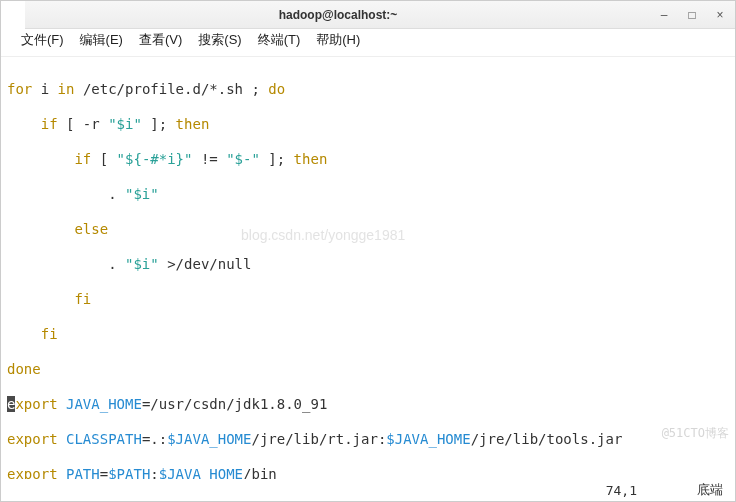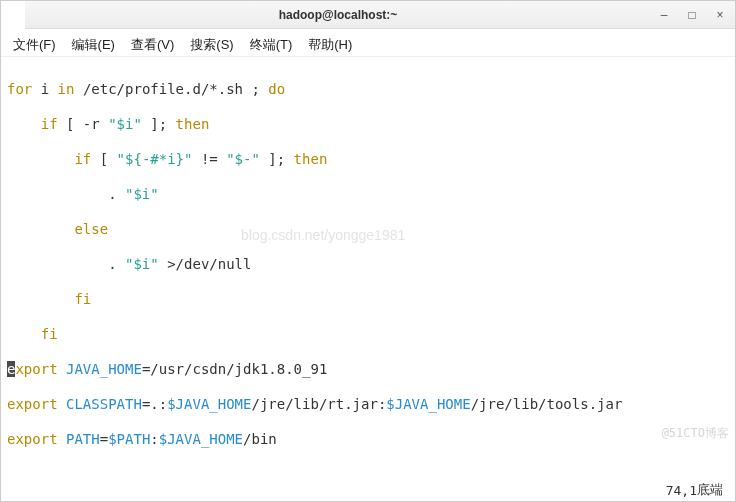--- a/index.html
+++ b/index.html
@@ -43,22 +43,22 @@
     justify-content: center;
     font-size: 12px;
     color: #555;
     cursor: pointer;
   }
   .menubar {
     height: 28px;
     background: #fff;
     border-bottom: 1px solid #eee;
     display: flex;
-    align-items: flex-end;
-    padding: 2px 12px;
+    align-items: flex-start;
+    padding: 2px 20px;
     gap: 16px;
     font-size: 13px;
     color: #222;
   }
   .menubar span { cursor: pointer; }
   .term {
     flex: 1;
     background: #fff;
     font-family: "DejaVu Sans Mono","Courier New",monospace;
     font-size: 14px;
@@ -90,20 +90,21 @@
   }
   .statusbar {
     height: 22px;
     display: flex;
     justify-content: flex-end;
     align-items: center;
     padding: 0 12px;
     font-family: "DejaVu Sans Mono",monospace;
     font-size: 13px;
     color: #333;
+    gap: 60px;
     background:#fff;
   }
   .corner-wm {
     position: absolute;
     right: 6px;
     bottom: 38px;
     color: #bbb;
     font-size: 12px;
     opacity:.6;
   }
@@ -131,20 +132,21 @@
 
   <div class="term">
 <div><span class="kw">for</span><span> i </span><span class="kw">in</span><span> /etc/profile.d/*.sh ; </span><span class="kw">do</span></div>
 <div><span class="kw">    if</span><span> [ -r </span><span class="str">"$i"</span><span> ]; </span><span class="kw">then</span></div>
 <div><span class="kw">        if</span><span> [ </span><span class="str">"${-#*i}"</span><span> != </span><span class="str">"$-"</span><span> ]; </span><span class="kw">then</span></div>
 <div><span>            . </span><span class="str">"$i"</span></div>
 <div><span class="kw">        else</span></div>
 <div><span>            . </span><span class="str">"$i"</span><span> &gt;/dev/null</span></div>
 <div><span class="kw">        fi</span></div>
 <div><span class="kw">    fi</span></div>
+<div><span class="kw">done</span></div>
 <div><span class="cursor">e</span><span class="kw">xport </span><span class="var">JAVA_HOME</span><span>=</span><span>/usr/csdn/jdk1.8.0_91</span></div>
 <div><span class="kw">export </span><span class="var">CLASSPATH</span><span>=</span><span>.:</span><span class="var">$JAVA_HOME</span><span>/jre/lib/rt.jar:</span><span class="var">$JAVA_HOME</span><span>/jre/lib/tools.jar</span></div>
 <div><span class="kw">export </span><span class="var">PATH</span><span>=</span><span class="var">$PATH</span><span>:</span><span class="var">$JAVA_HOME</span><span>/bin</span></div>
 
 
 
 
 
 
 

